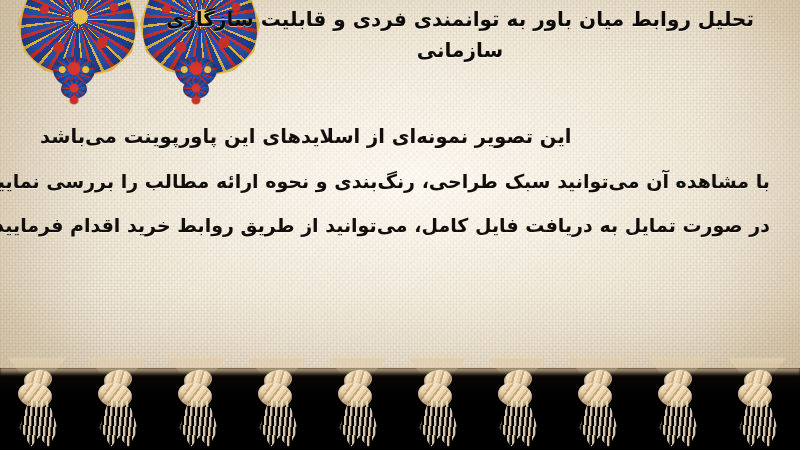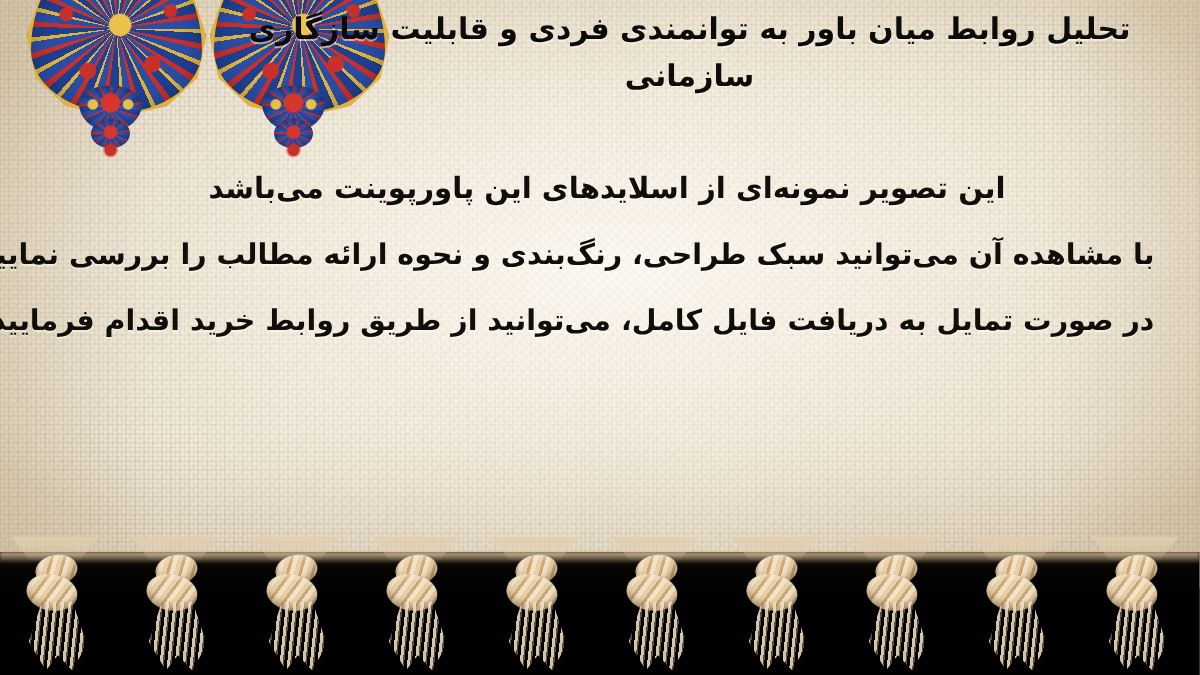--- a/index.html
+++ b/index.html
@@ -112,22 +112,22 @@
   
   .title{
     position:absolute;left:150px;top:4px;width:620px;
     text-align:center;
     direction:rtl;
     font-size:20px;line-height:31px;font-weight:bold;
     color:#0d0b09;
     text-shadow:0 1px 0 rgba(255,252,244,.55);
   }
   .body-block{
-    position:absolute;left:40px;top:104px;width:730px;
-    direction:rtl;text-align:center;
+    position:absolute;left:40px;top:115px;width:730px;
+    direction:rtl;text-align:left;
     color:#100d0a;
   }
   .body-line{
     font-size:19px;line-height:44px;font-weight:bold;
     white-space:nowrap;
     text-shadow:0 1px 0 rgba(255,252,244,.5);
   }
   .body-line.l1{font-size:19.5px;}
 </style>
 </head>

